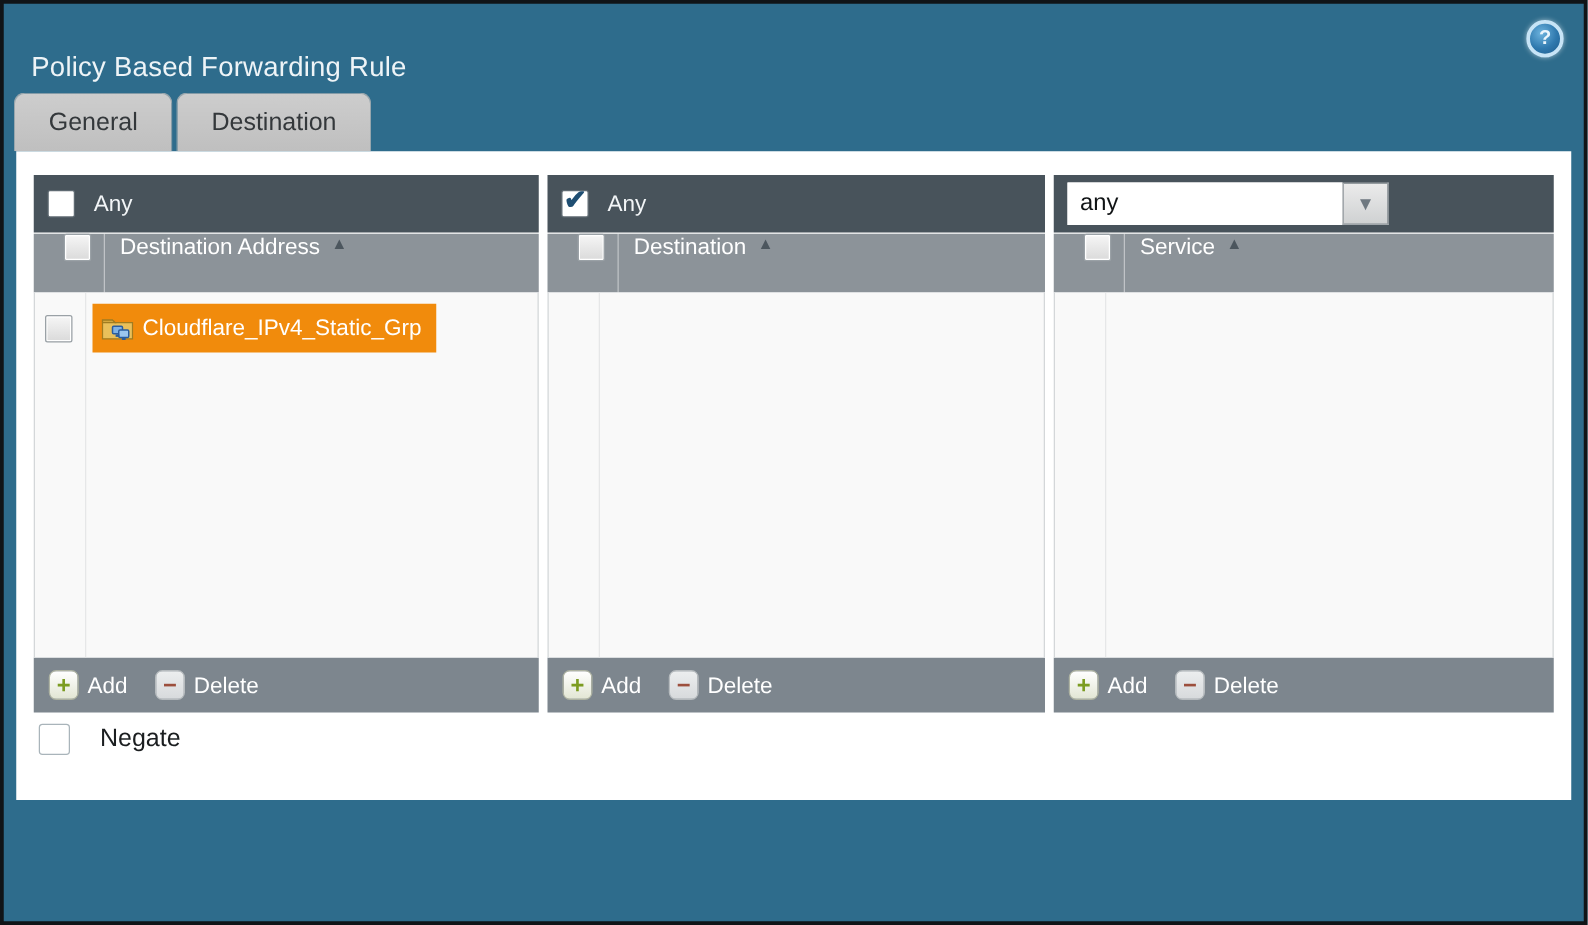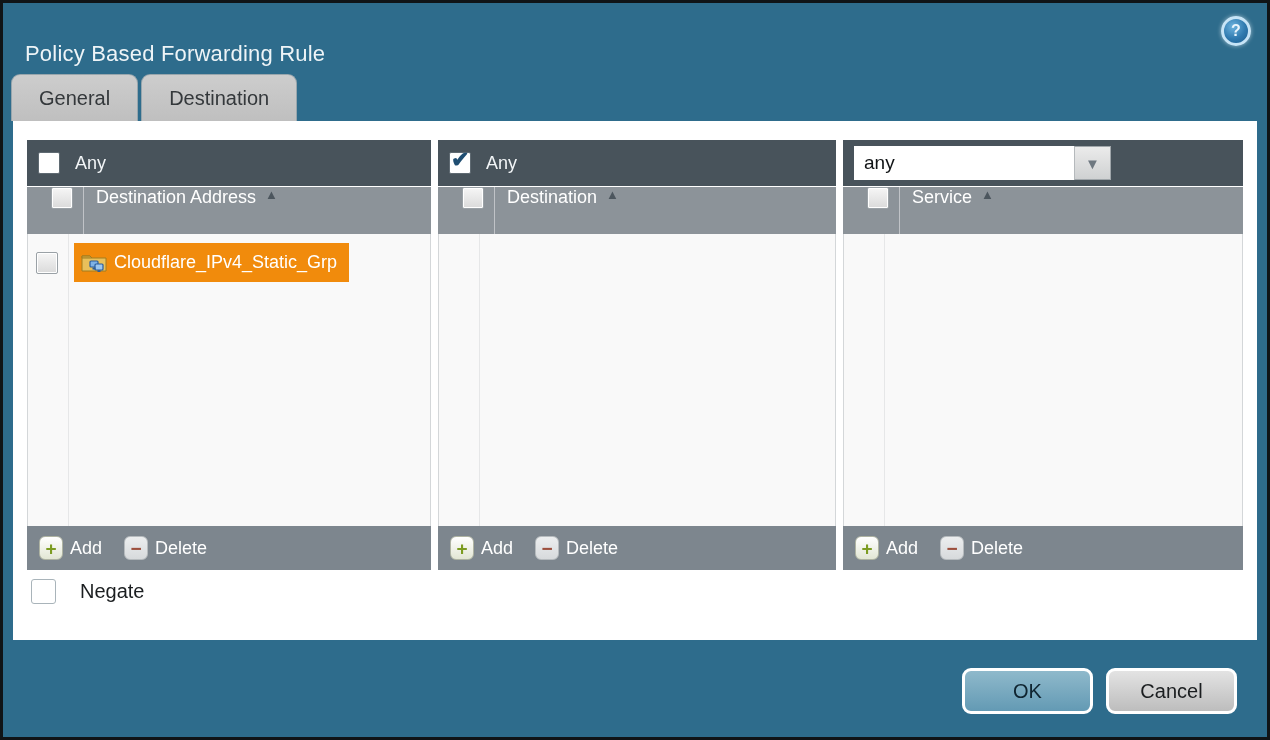--- a/index.html
+++ b/index.html
@@ -279,18 +279,14 @@
       </div>
 
     </div>
 
     <div class="negate">
       <div class="cb"></div>
       <span class="negate-label">Negate</span>
     </div>
   </div>
 
-  <div class="dlg-buttons">
-    <div class="btn btn-ok">OK</div>
-    <div class="btn btn-cancel">Cancel</div>
-  </div>
 
 </div>
 
 </body></html>

